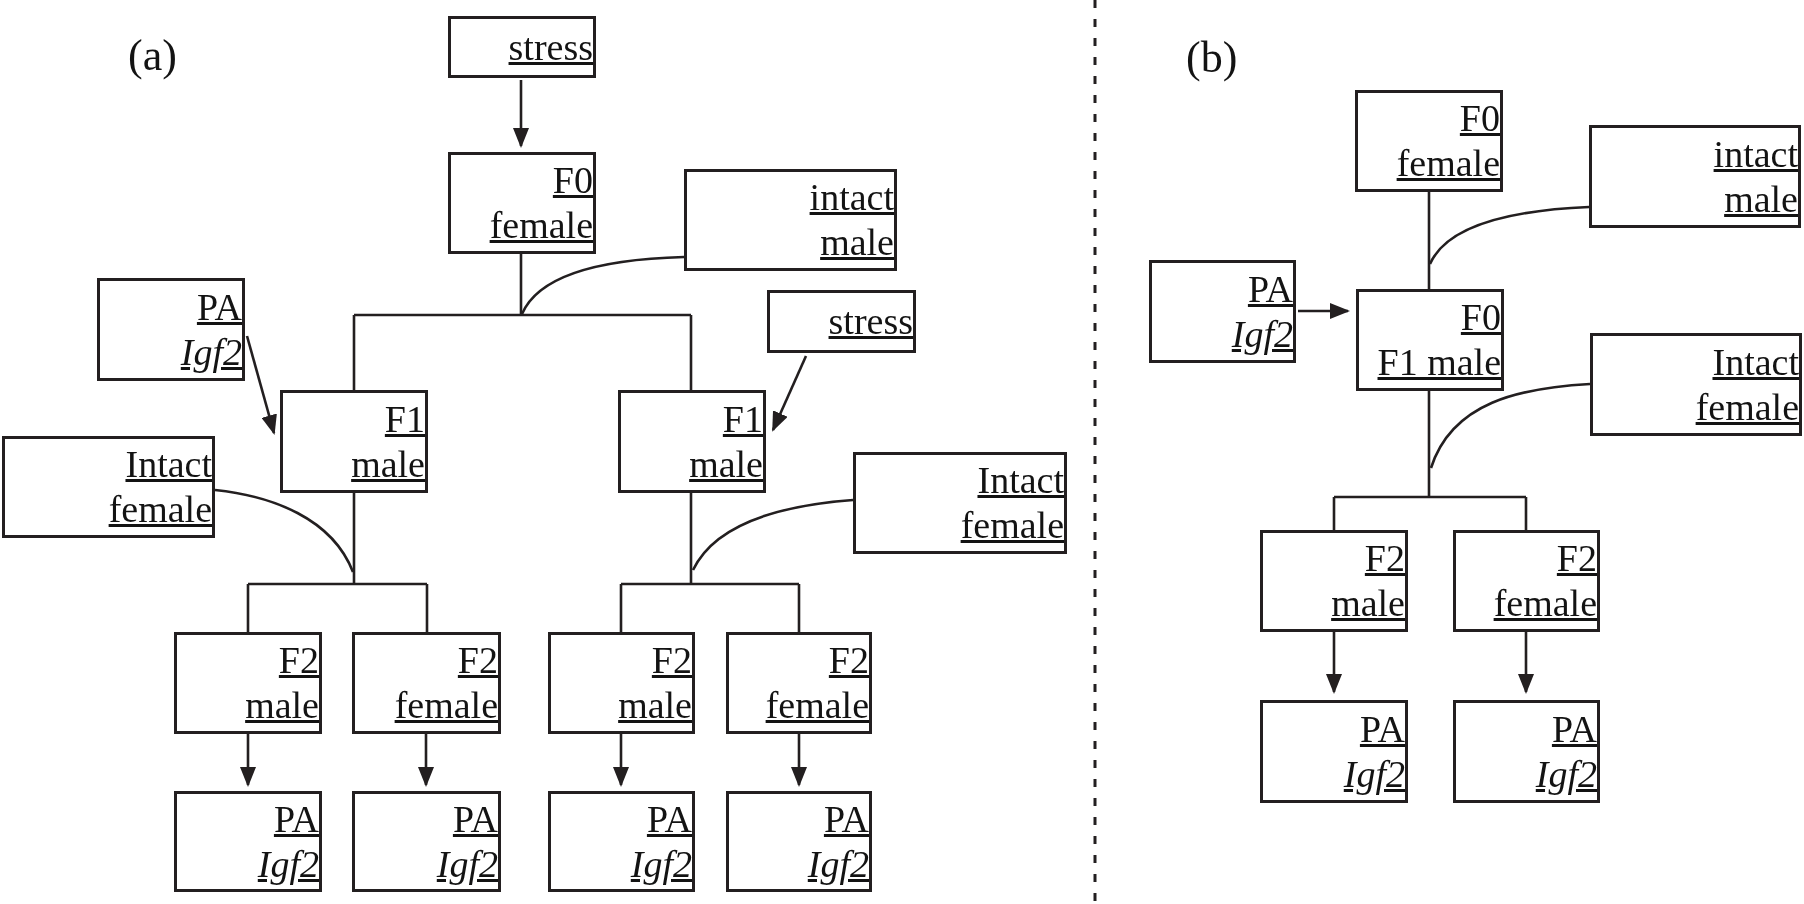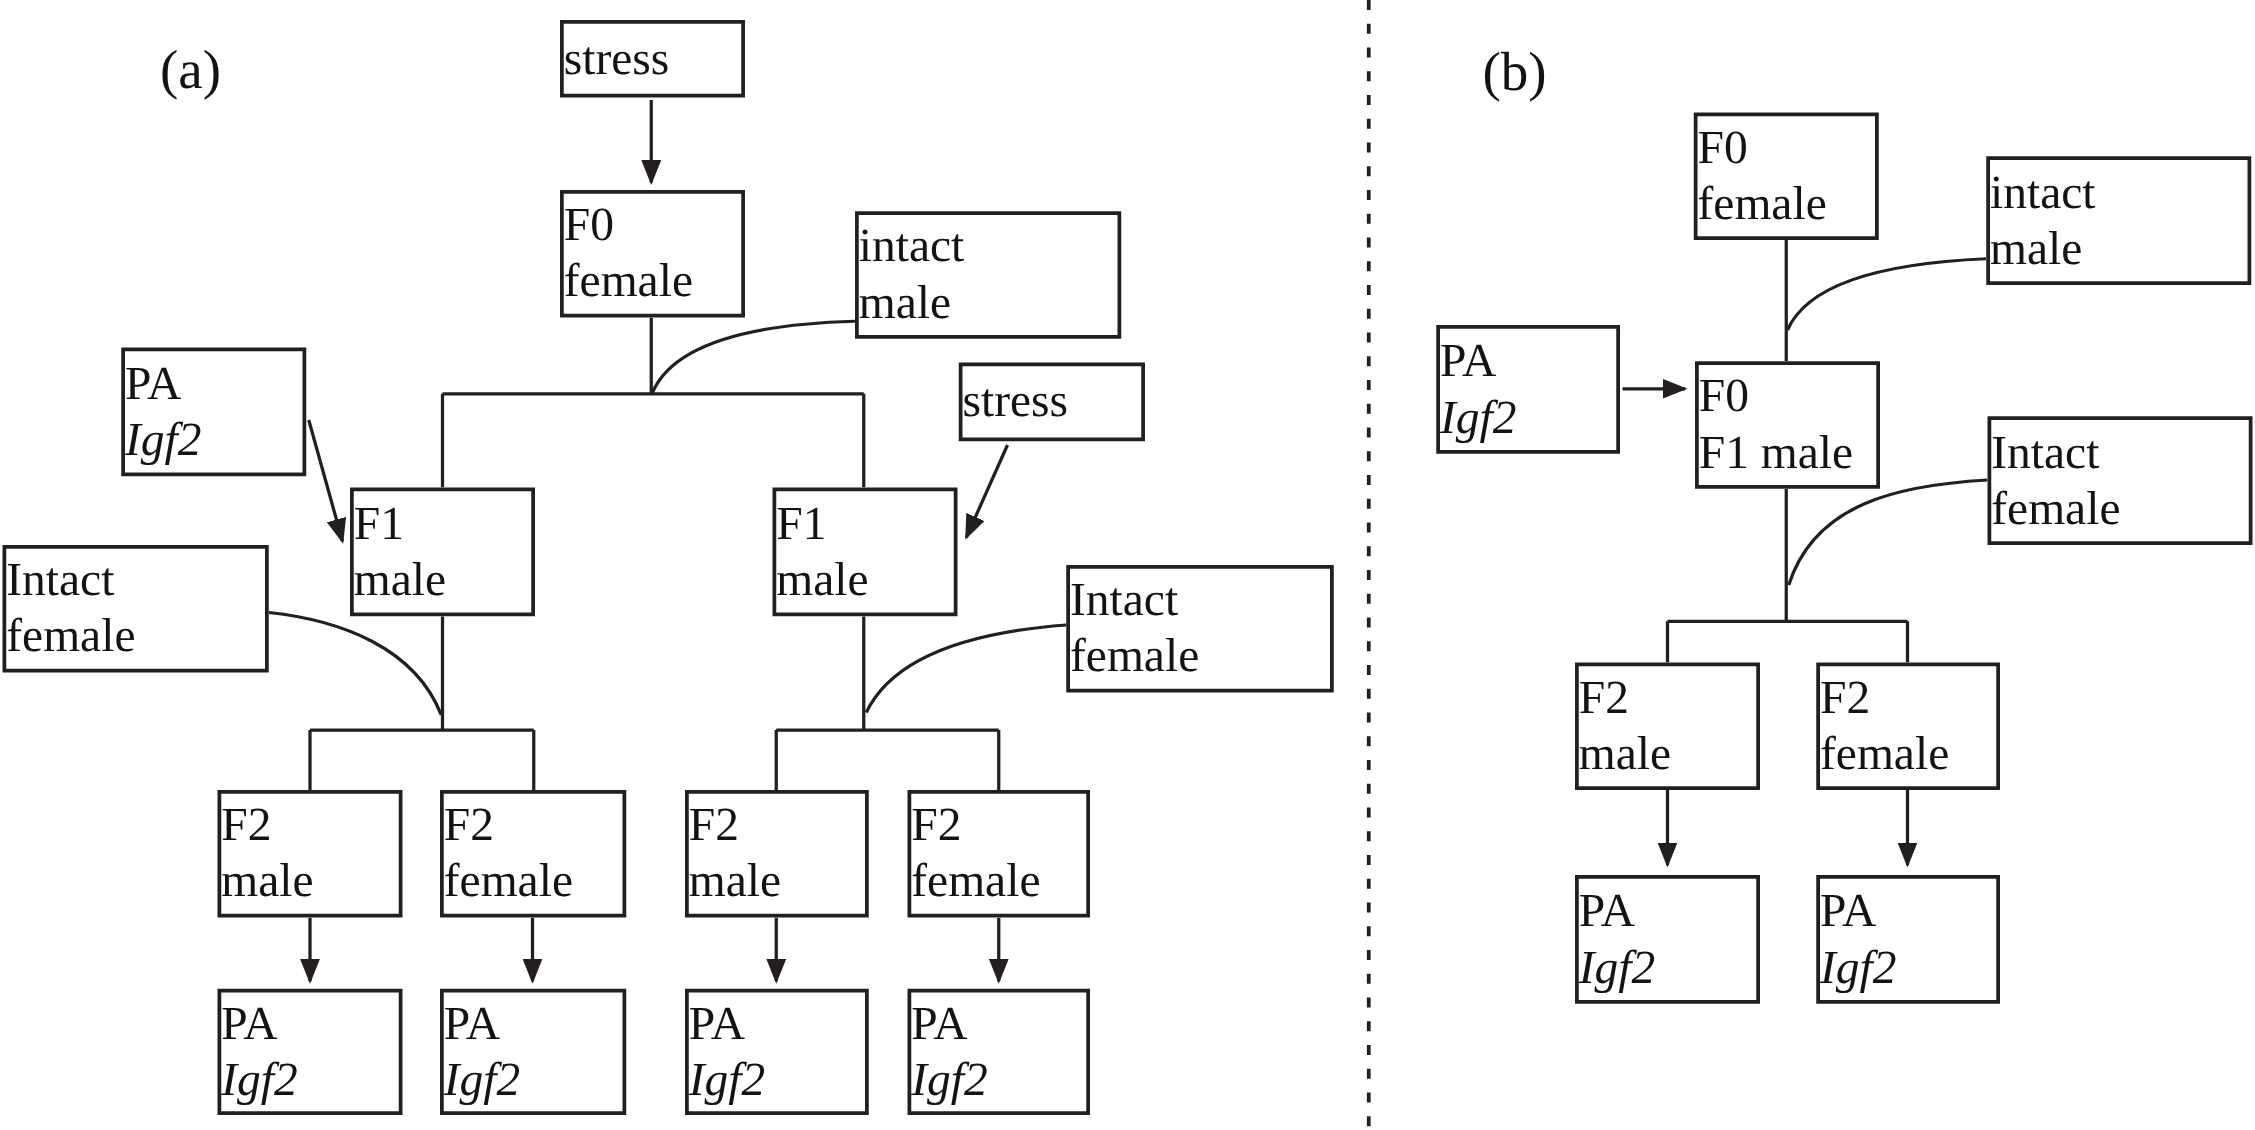--- a/index.html
+++ b/index.html
@@ -12,26 +12,27 @@
     overflow:hidden;
   }
   #connectors{position:absolute;left:0;top:0;}
   .node{
     position:absolute;
     box-sizing:border-box;
     background:#ffffff;
     border:3px solid #231f20;
     display:flex;
     flex-direction:column;
-    align-items:flex-start;
+    align-items:flex-end;
     justify-content:center;
     text-align:center;
     font-size:38px;
     line-height:1.18;
     white-space:nowrap;
+    text-decoration:underline;
   }
   .node .it{font-style:italic;}
   .panel-label{
     position:absolute;
     font-size:44px;
     color:#131313;
   }
 </style>
 </head>
 <body>

